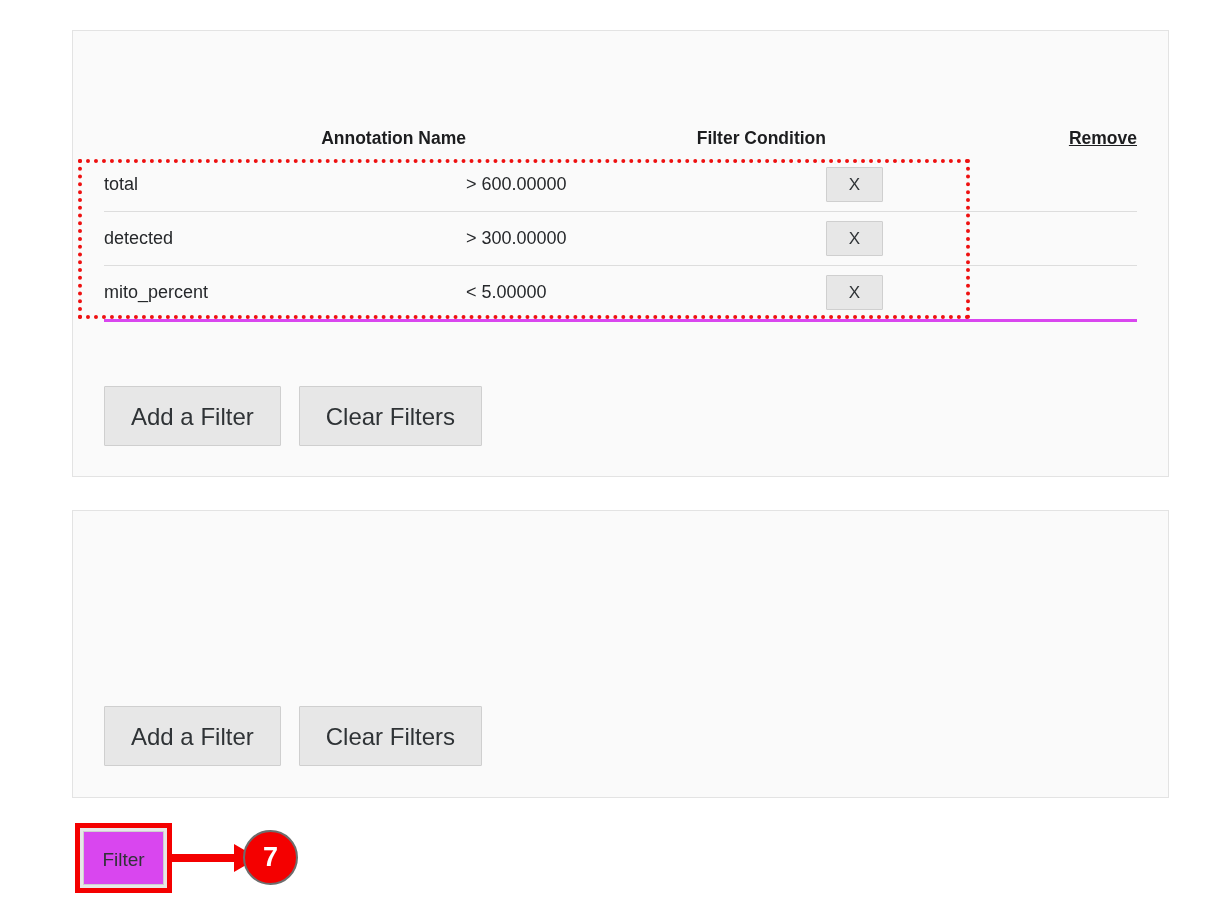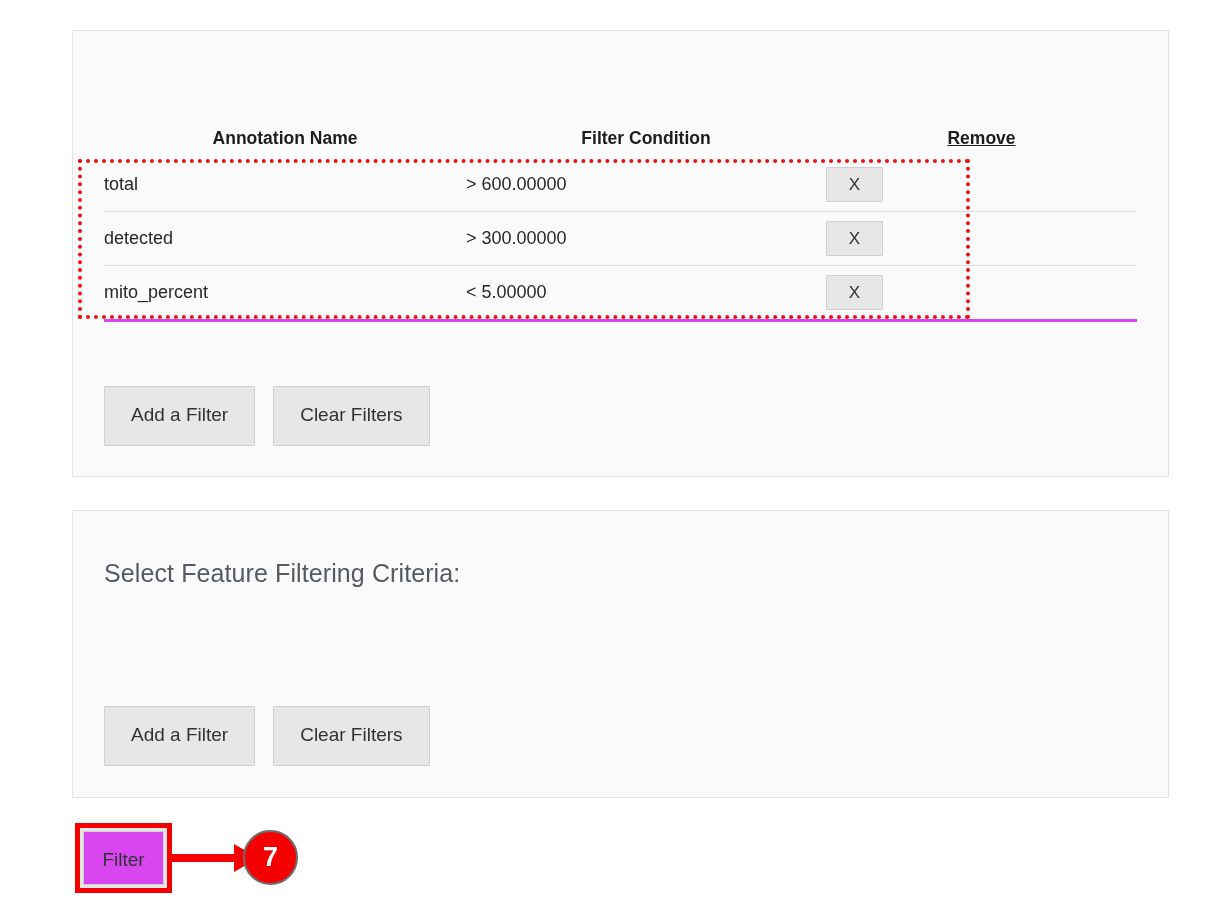--- a/index.html
+++ b/index.html
@@ -52,21 +52,21 @@
     position: absolute;
     left: 31px;
     width: 1033px;
     border-collapse: collapse;
     font-size: 18px;
   }
   #panel-cell .ftable  { top: 97px; }
   #panel-feature .ftable { top: 94px; }
 
   .ftable th {
-    text-align: center;
+    text-align: right;
     font-size: 17.5px;
     font-weight: bold;
     color: #1c1d1f;
     padding: 0 0 8px 0;
     vertical-align: bottom;
     white-space: nowrap;
     margin-top: 6px;
   }
   .ftable td {
     padding: 0;
@@ -86,21 +86,21 @@
   .col-rem  { width: 311px; text-decoration: underline; }
 
   
   .btn {
     display: inline-block;
     background: #e7e7e7;
     border: 1px solid #cfcfcf;
     border-radius: 1px;
     color: #2f3336;
     font-family: "Liberation Sans", sans-serif;
-    font-size: 19px;
+    font-size: 24px;
     font-weight: 400;
     line-height: 1;
     text-align: center;
     cursor: pointer;
     box-sizing: border-box;
   }
   .btn-wide {
     height: 60px;
     padding: 0 26px;
     padding-top: 18px;
@@ -229,21 +229,20 @@
   </table>
 
   <div class="btn-row">
     <div class="btn btn-wide">Add a Filter</div>
     <div class="btn btn-wide">Clear Filters</div>
   </div>
 </div>
 
 <div class="panel" id="panel-feature">
 
-  <div class="panel-title">Select Feature Filtering Criteria:</div>
 
 
   <div class="btn-row">
     <div class="btn btn-wide">Add a Filter</div>
     <div class="btn btn-wide">Clear Filters</div>
   </div>
 </div>
 
 <div id="dotted-highlight"></div>
 

